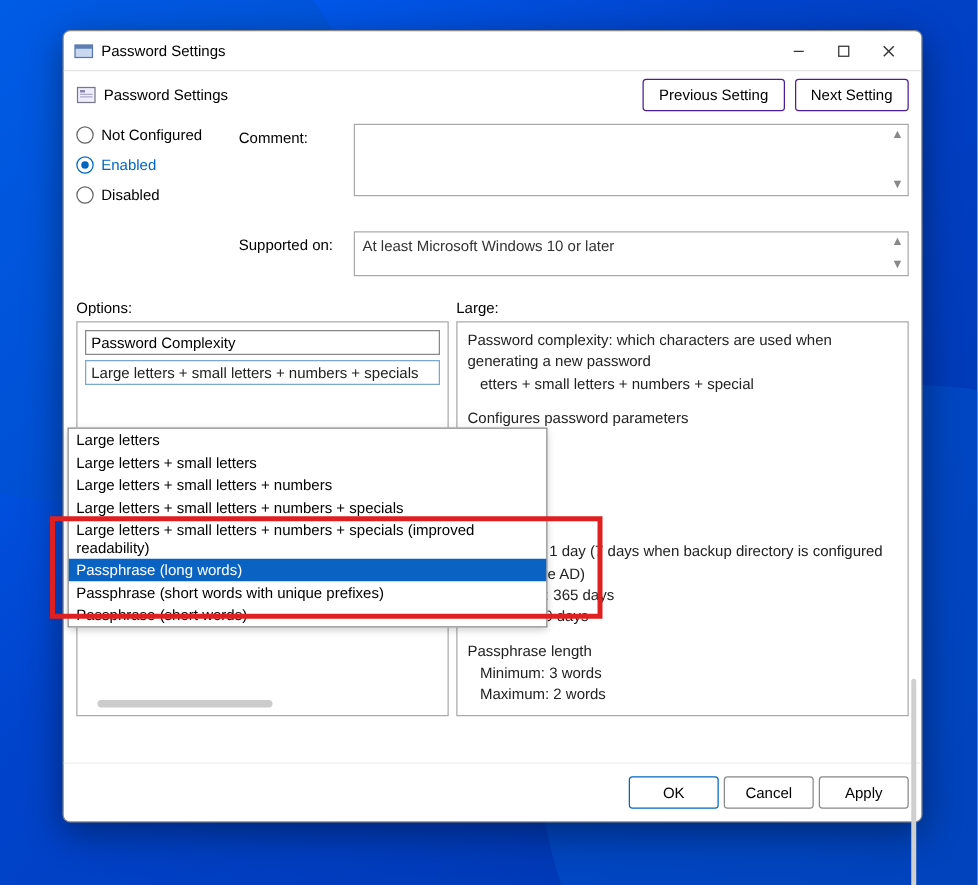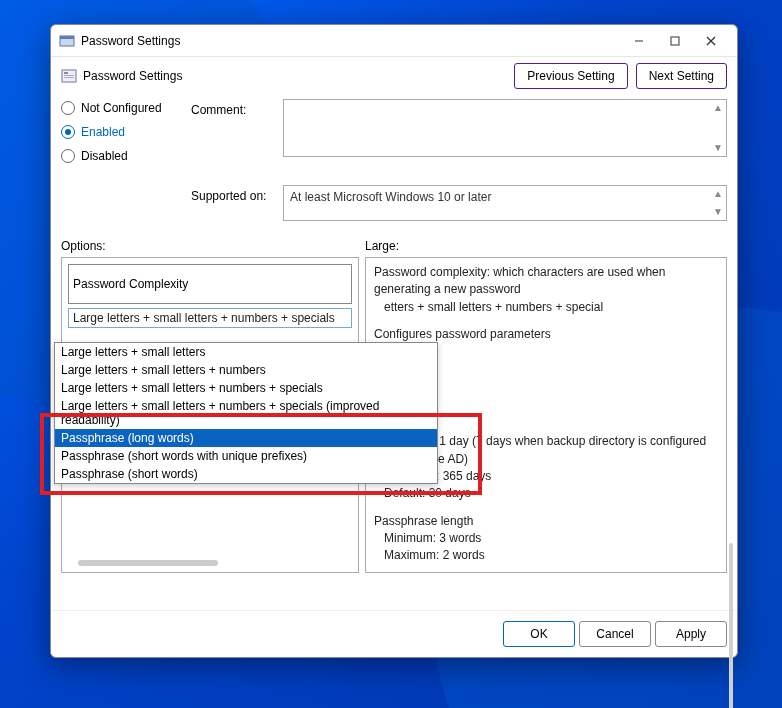--- a/index.html
+++ b/index.html
@@ -75,21 +75,21 @@
     width: 298px; border: 1px solid #aaa; background: #fff; position: relative;
     padding: 6px;
   }
   .help-pane {
     flex: 1; border: 1px solid #aaa; background: #fff; padding: 6px 8px;
     color: #222; line-height: 1.45; overflow: hidden;
   }
   .help-pane p { margin-bottom: 10px; }
   .help-indent { margin-left: 10px; }
 
-  .pc-label { border: 1px solid #888; padding: 12px 4px; margin-bottom: 4px; }
+  .pc-label { border: 1px solid #888; padding: 2px 4px; margin-bottom: 4px; }
   .pc-select {
     border: 1px solid #7aa7d2; padding: 2px 4px; color: #222; position: relative;
     cursor: pointer;
   }
 
   .dropdown {
     position: absolute; left: 54px; top: 342px; width: 384px;
     background: #fff; border: 1px solid #888; z-index: 10;
     box-shadow: 0 2px 6px rgba(0,0,0,0.2);
   }
@@ -249,20 +249,21 @@
 
   <div class="footer">
     <button class="dlg-btn primary">OK</button>
     <button class="dlg-btn">Cancel</button>
     <button class="dlg-btn">Apply</button>
   </div>
 
 </div>
 
 <div class="dropdown" id="dd">
+    <div class="dd-item">Large letters</div>
     <div class="dd-item">Large letters + small letters</div>
     <div class="dd-item">Large letters + small letters + numbers</div>
     <div class="dd-item">Large letters + small letters + numbers + specials</div>
     <div class="dd-item">Large letters + small letters + numbers + specials (improved readability)</div>
     <div class="dd-item sel">Passphrase (long words)</div>
     <div class="dd-item">Passphrase (short words with unique prefixes)</div>
     <div class="dd-item">Passphrase (short words)</div>
   </div>
 
 <div class="red-callout"></div>

